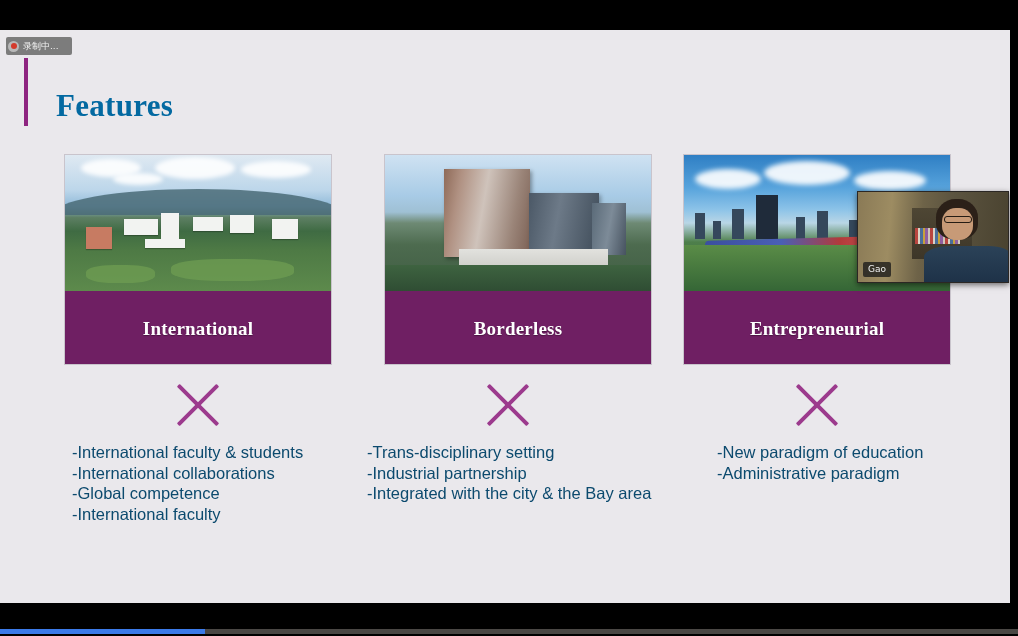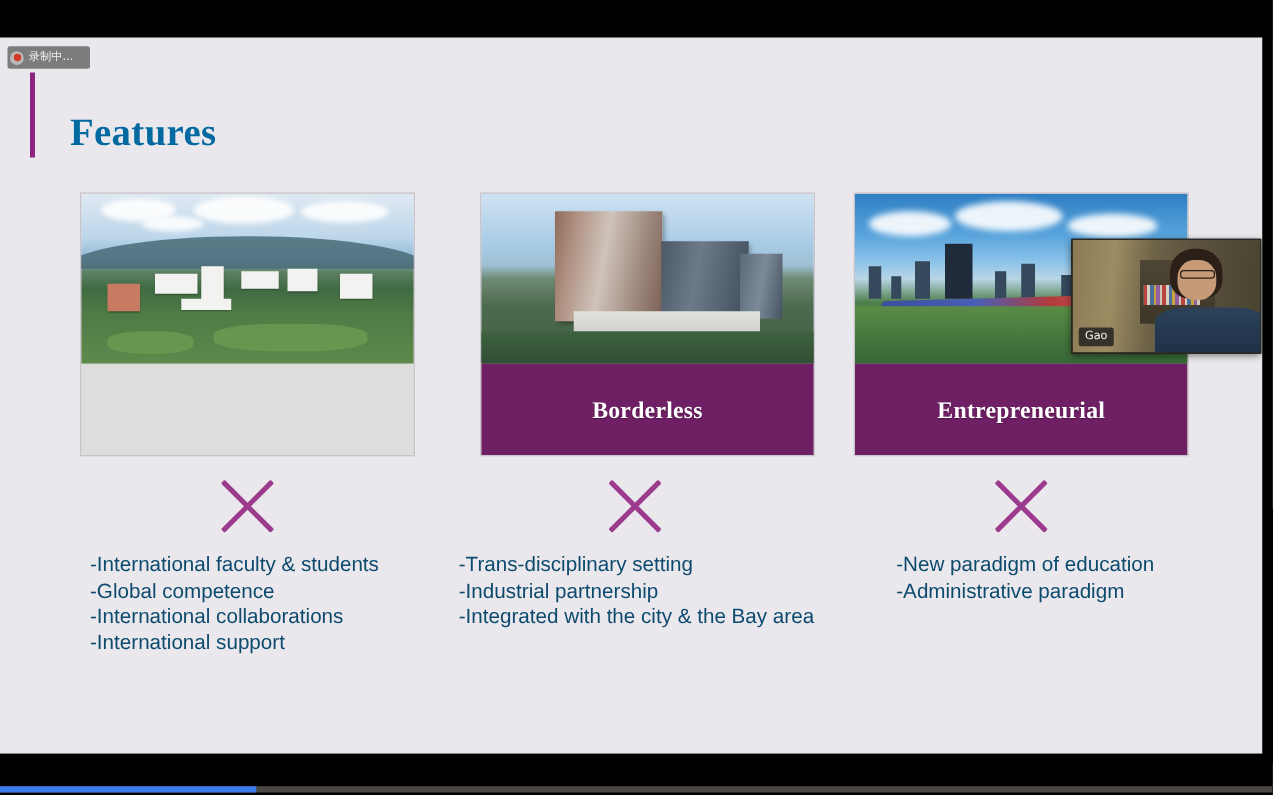--- a/index.html
+++ b/index.html
@@ -428,20 +428,23 @@
             <div class="bld" style="left:22%;top:64px;width:34px;height:16px;"></div>
             <div class="bld" style="left:36%;top:58px;width:18px;height:30px;"></div>
             <div class="bld" style="left:48%;top:62px;width:30px;height:14px;"></div>
             <div class="bld" style="left:62%;top:60px;width:24px;height:18px;"></div>
             <div class="bld" style="left:78%;top:64px;width:26px;height:20px;"></div>
             <div class="bld" style="left:30%;top:84px;width:40px;height:9px;"></div>
             <div class="lawn" style="left:40%;top:104px;width:46%;height:22px;"></div>
             <div class="lawn" style="left:8%;top:110px;width:26%;height:18px;"></div>
           </div>
         </div>
+        <div class="card-banner">
+          <span class="card-banner-label">International</span>
+        </div>
       </div>
 
       <div class="card c2">
         <div class="card-photo">
           <div class="ph2">
             <div class="tower-a"></div>
             <div class="tower-b"></div>
             <div class="tower-c"></div>
             <div class="podium"></div>
             <div class="trees"></div>
@@ -489,23 +492,23 @@
       <div class="xmark x3">
           <span class="a"></span>
           <span class="b"></span>
         </div>
     </div>
 
     <div class="cols">
 
       <div class="col col1">
         <div class="bullet">-International faculty &amp; students</div>
+        <div class="bullet">-International collaborations</div>
         <div class="bullet">-Global competence</div>
-        <div class="bullet">-International collaborations</div>
-        <div class="bullet">-International support</div>
+        <div class="bullet">-International faculty</div>
       </div>
 
       <div class="col col2">
         <div class="bullet">-Trans-disciplinary setting</div>
         <div class="bullet">-Industrial partnership</div>
         <div class="bullet">-Integrated with the city &amp; the Bay area</div>
       </div>
 
       <div class="col col3">
         <div class="bullet">-New paradigm of education</div>

